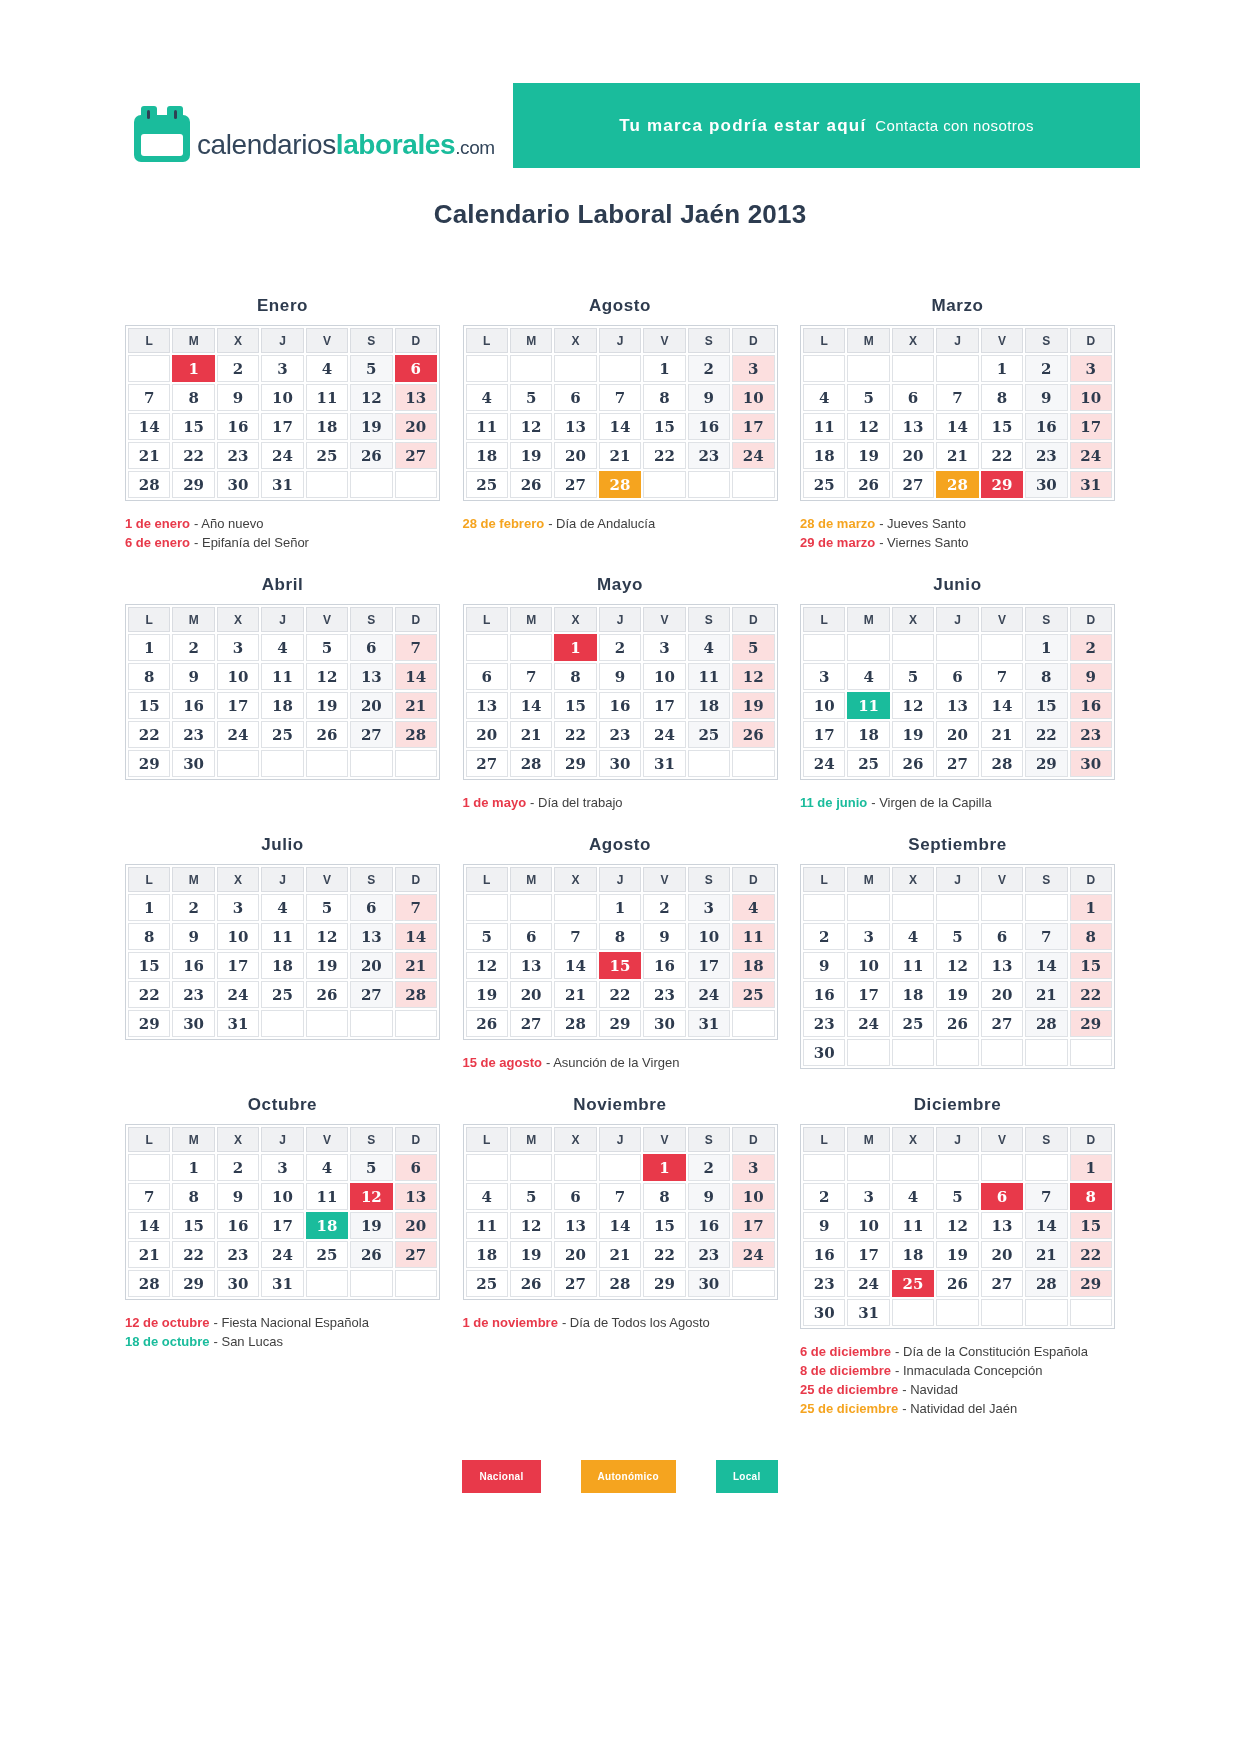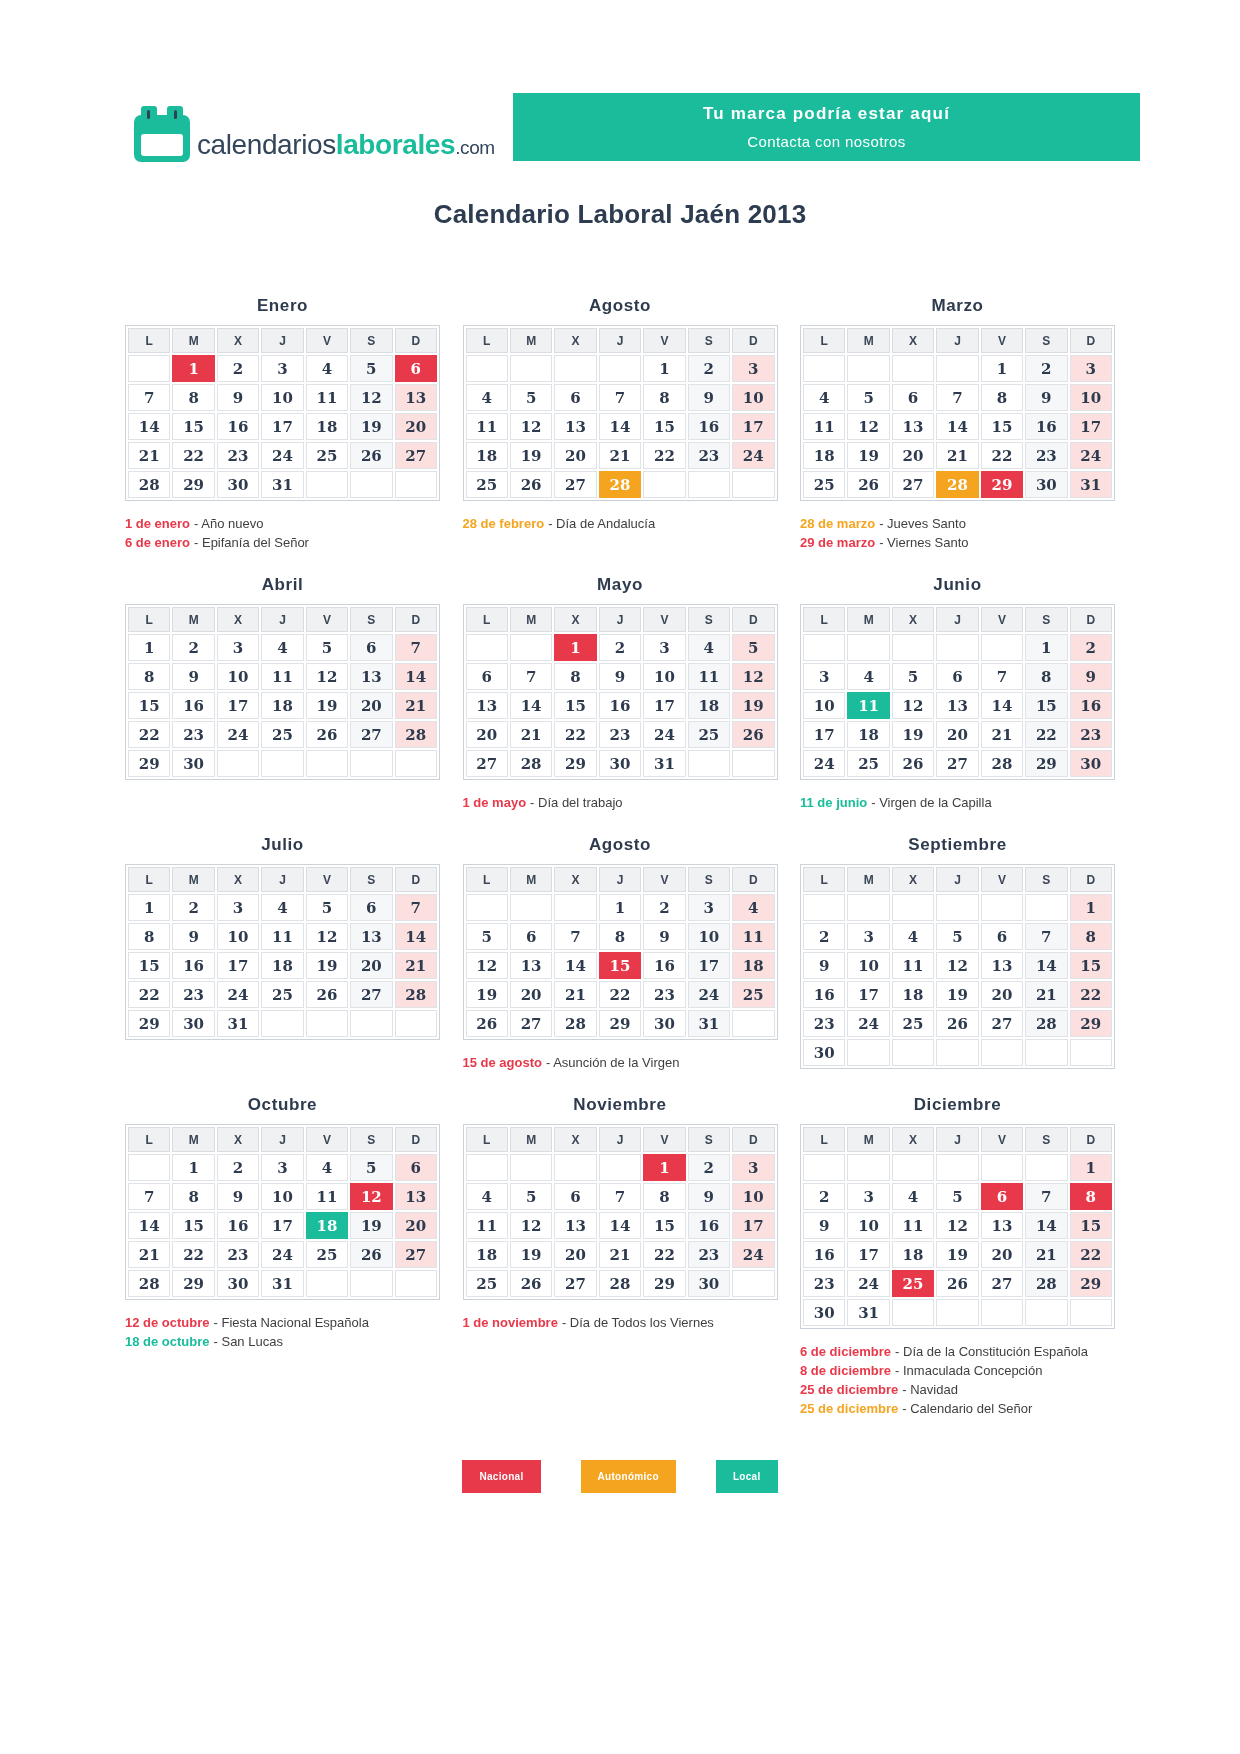--- a/index.html
+++ b/index.html
@@ -25,22 +25,22 @@
   .logo-icon .ear{position:absolute;top:0;width:16px;height:18px;background:var(--local);border-radius:3px;}
   .logo-icon .ear.l{left:7px}.logo-icon .ear.r{left:33px}
   .logo-icon .tick{position:absolute;top:4px;width:3px;height:9px;background:#2f4154;border-radius:2px;z-index:2;}
   .logo-icon .tick.l{left:13px}.logo-icon .tick.r{left:40px}
   .logo-icon .bodyp{position:absolute;left:0;top:9px;width:56px;height:47px;background:var(--local);border-radius:7px;}
   .logo-icon .page{position:absolute;left:7px;top:28px;width:42px;height:22px;background:#fff;border-radius:3px;z-index:1;}
   .logo-text{font-size:28px;color:#33465b;letter-spacing:-0.4px;line-height:1;padding-bottom:3px;white-space:nowrap;}
   .logo-text b{color:var(--local);font-weight:700;}
   .logo-suffix{font-size:19px;color:#33465b;}
   .banner{
-    position:absolute;left:513px;top:93px;width:627px;height:68px;background:var(--local);
-    display:flex;flex-direction:column;justify-content:center;align-items:center;gap:9px;cursor:pointer;
+    position:absolute;left:513px;top:83px;width:627px;height:85px;background:var(--local);
+    display:flex;flex-direction:row;justify-content:center;align-items:center;gap:9px;cursor:pointer;
   }
   .banner-line1{color:#fff;font-weight:700;font-size:17px;letter-spacing:1.2px;}
   .banner-line2{color:#fff;font-size:15px;letter-spacing:0.4px;}
   
   .page-title{margin:9px 0 0;text-align:center;font-size:26px;line-height:34px;font-weight:700;color:#2d3c50;letter-spacing:0.2px;}
   
   .months{width:990px;margin:64px auto 0;display:grid;grid-template-columns:repeat(3,315px);justify-content:space-between;row-gap:22px;align-items:start;}
   .month-name{margin:0 0 9px;text-align:center;font-size:17px;font-weight:700;color:var(--ink);letter-spacing:0.6px;line-height:21px;}
   table.cal{width:315px;table-layout:fixed;border-collapse:separate;border-spacing:2px;background:#fff;border:1px solid var(--table-border);}
   table.cal th{
@@ -817,21 +817,21 @@
             <td class="day">26</td>
             <td class="day">27</td>
             <td class="day">28</td>
             <td class="day">29</td>
             <td class="day sat">30</td>
             <td class="day empty"></td>
           </tr>
         </tbody>
       </table>
       <div class="notes">
-        <div class="note"><span class="note-date national">1 de noviembre</span><span class="note-text">- Día de Todos los Viernes</span></div>
+        <div class="note"><span class="note-date national">1 de noviembre</span><span class="note-text">- Día de Todos los Agosto</span></div>
       </div>
     </section>
     <section class="month">
       <h2 class="month-name">Diciembre</h2>
       <table class="cal">
         <thead>
           <tr>
             <th>L</th>
             <th>M</th>
             <th>X</th>
@@ -895,21 +895,21 @@
             <td class="day empty"></td>
             <td class="day empty"></td>
             <td class="day empty"></td>
           </tr>
         </tbody>
       </table>
       <div class="notes">
         <div class="note"><span class="note-date national">6 de diciembre</span><span class="note-text">- Día de la Constitución Española</span></div>
         <div class="note"><span class="note-date national">8 de diciembre</span><span class="note-text">- Inmaculada Concepción</span></div>
         <div class="note"><span class="note-date national">25 de diciembre</span><span class="note-text">- Navidad</span></div>
-        <div class="note"><span class="note-date regional">25 de diciembre</span><span class="note-text">- Calendario del Señor</span></div>
+        <div class="note"><span class="note-date regional">25 de diciembre</span><span class="note-text">- Natividad del Jaén</span></div>
       </div>
     </section>
   </div>
 
 <div class="legend">
     <button class="legend-btn national">Nacional</button>
     <button class="legend-btn regional">Autonómico</button>
     <button class="legend-btn local">Local</button>
   </div>
 

